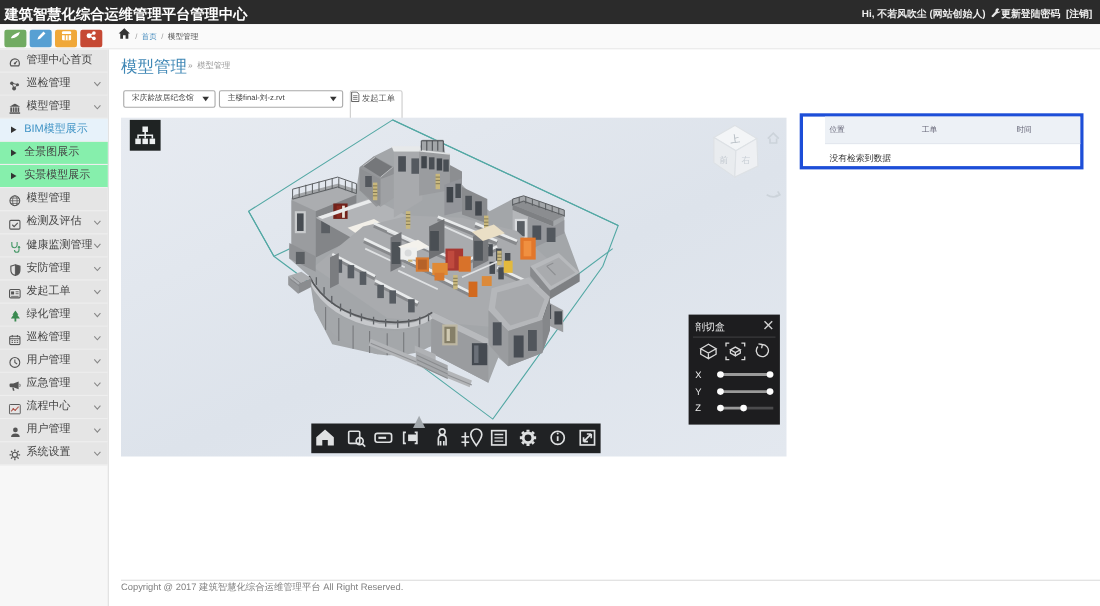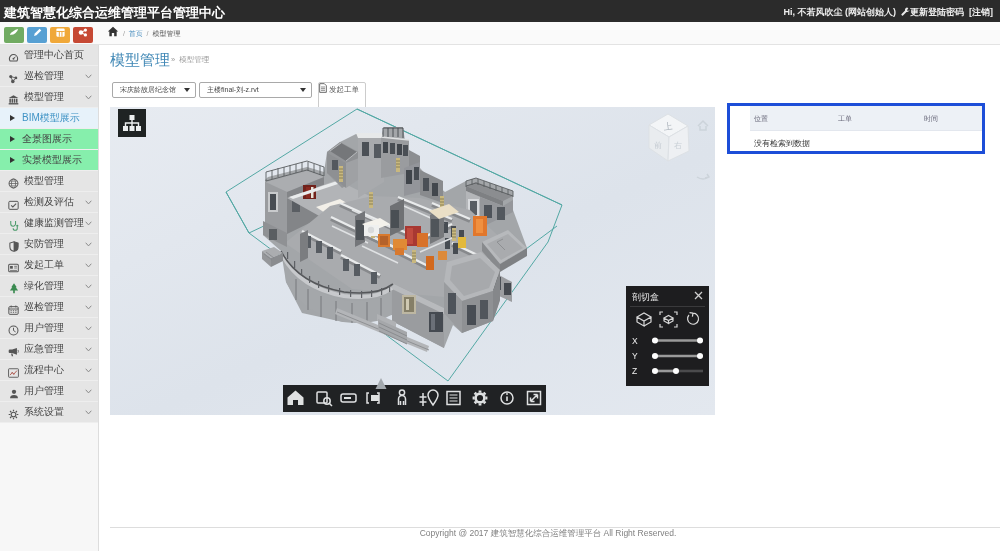--- a/index.html
+++ b/index.html
@@ -26,21 +26,21 @@
 .sel { position:absolute; top:37px; height:16px; background:#fff; border:1px solid #a9a9a9; border-radius:2px; font-size:7px; color:#444; line-height:14px; padding-left:7px; }
 .sel .car { position:absolute; right:5px; top:5px; width:0; height:0; border-left:3px solid transparent; border-right:3px solid transparent; border-top:4px solid #333; }
 #btn-order { position:absolute; left:219px; top:37px; width:48px; height:28px; border:1px solid #ccc; border-radius:2px; background:#fff; font-size:7.5px; color:#555; line-height:14px; text-align:left; white-space:nowrap; overflow:hidden; }
 #viewer { position:absolute; left:11px; top:62px; width:605px; height:308px; background:linear-gradient(155deg,#e7ebf1 0%,#dde3eb 55%,#e3e8ef 100%); overflow:hidden; }
 #treebtn { position:absolute; left:8px; top:2px; width:28px; height:28px; background:#1f2323; }
 #rtable { position:absolute; left:628px; top:58px; width:258px; height:51px; border:3px solid #1d4ed8; background:#fff;padding-left:20px; }
 #rtable .hd { height:25px; background:#edf1f6; border-bottom:1px solid #e3e7ee; font-size:7px; color:#667; }
 #rtable .hd span { display:inline-block; line-height:25px; }
 #rtable .bd { height:25px; font-size:8px; color:#333; line-height:25px; padding-left:4px; }
 #footer { position:absolute; left:11px; top:482px; width:890px; border-top:1px solid #ddd; }
-#footer .txt { margin-top:0; text-align:center; font-size:8.5px; color:#808080; padding-right:14px; }
+#footer .txt { margin-top:0; font-size:8.5px; color:#808080; padding-right:14px; }
 </style>
 </head>
 <body>
 <div id="topbar">
   <div class="title">建筑智慧化综合运维管理平台管理中心</div>
   <div class="right">Hi, 不若风吹尘 (网站创始人) &nbsp;<svg width="9" height="9" viewBox="0 0 16 16" style="vertical-align:-1px">
         <path d="M11 1a4 4 0 0 0-3.8 5.2L1.5 12a1.8 1.8 0 1 0 2.5 2.5l5.8-5.7A4 4 0 0 0 15 5l-2.5 2.5-2-2L13 3a4 4 0 0 0-2-2z" fill="#e8e8e8"></path>
       </svg>更新登陆密码 &nbsp;[注销]</div>
 </div>
 <div id="navbar">

